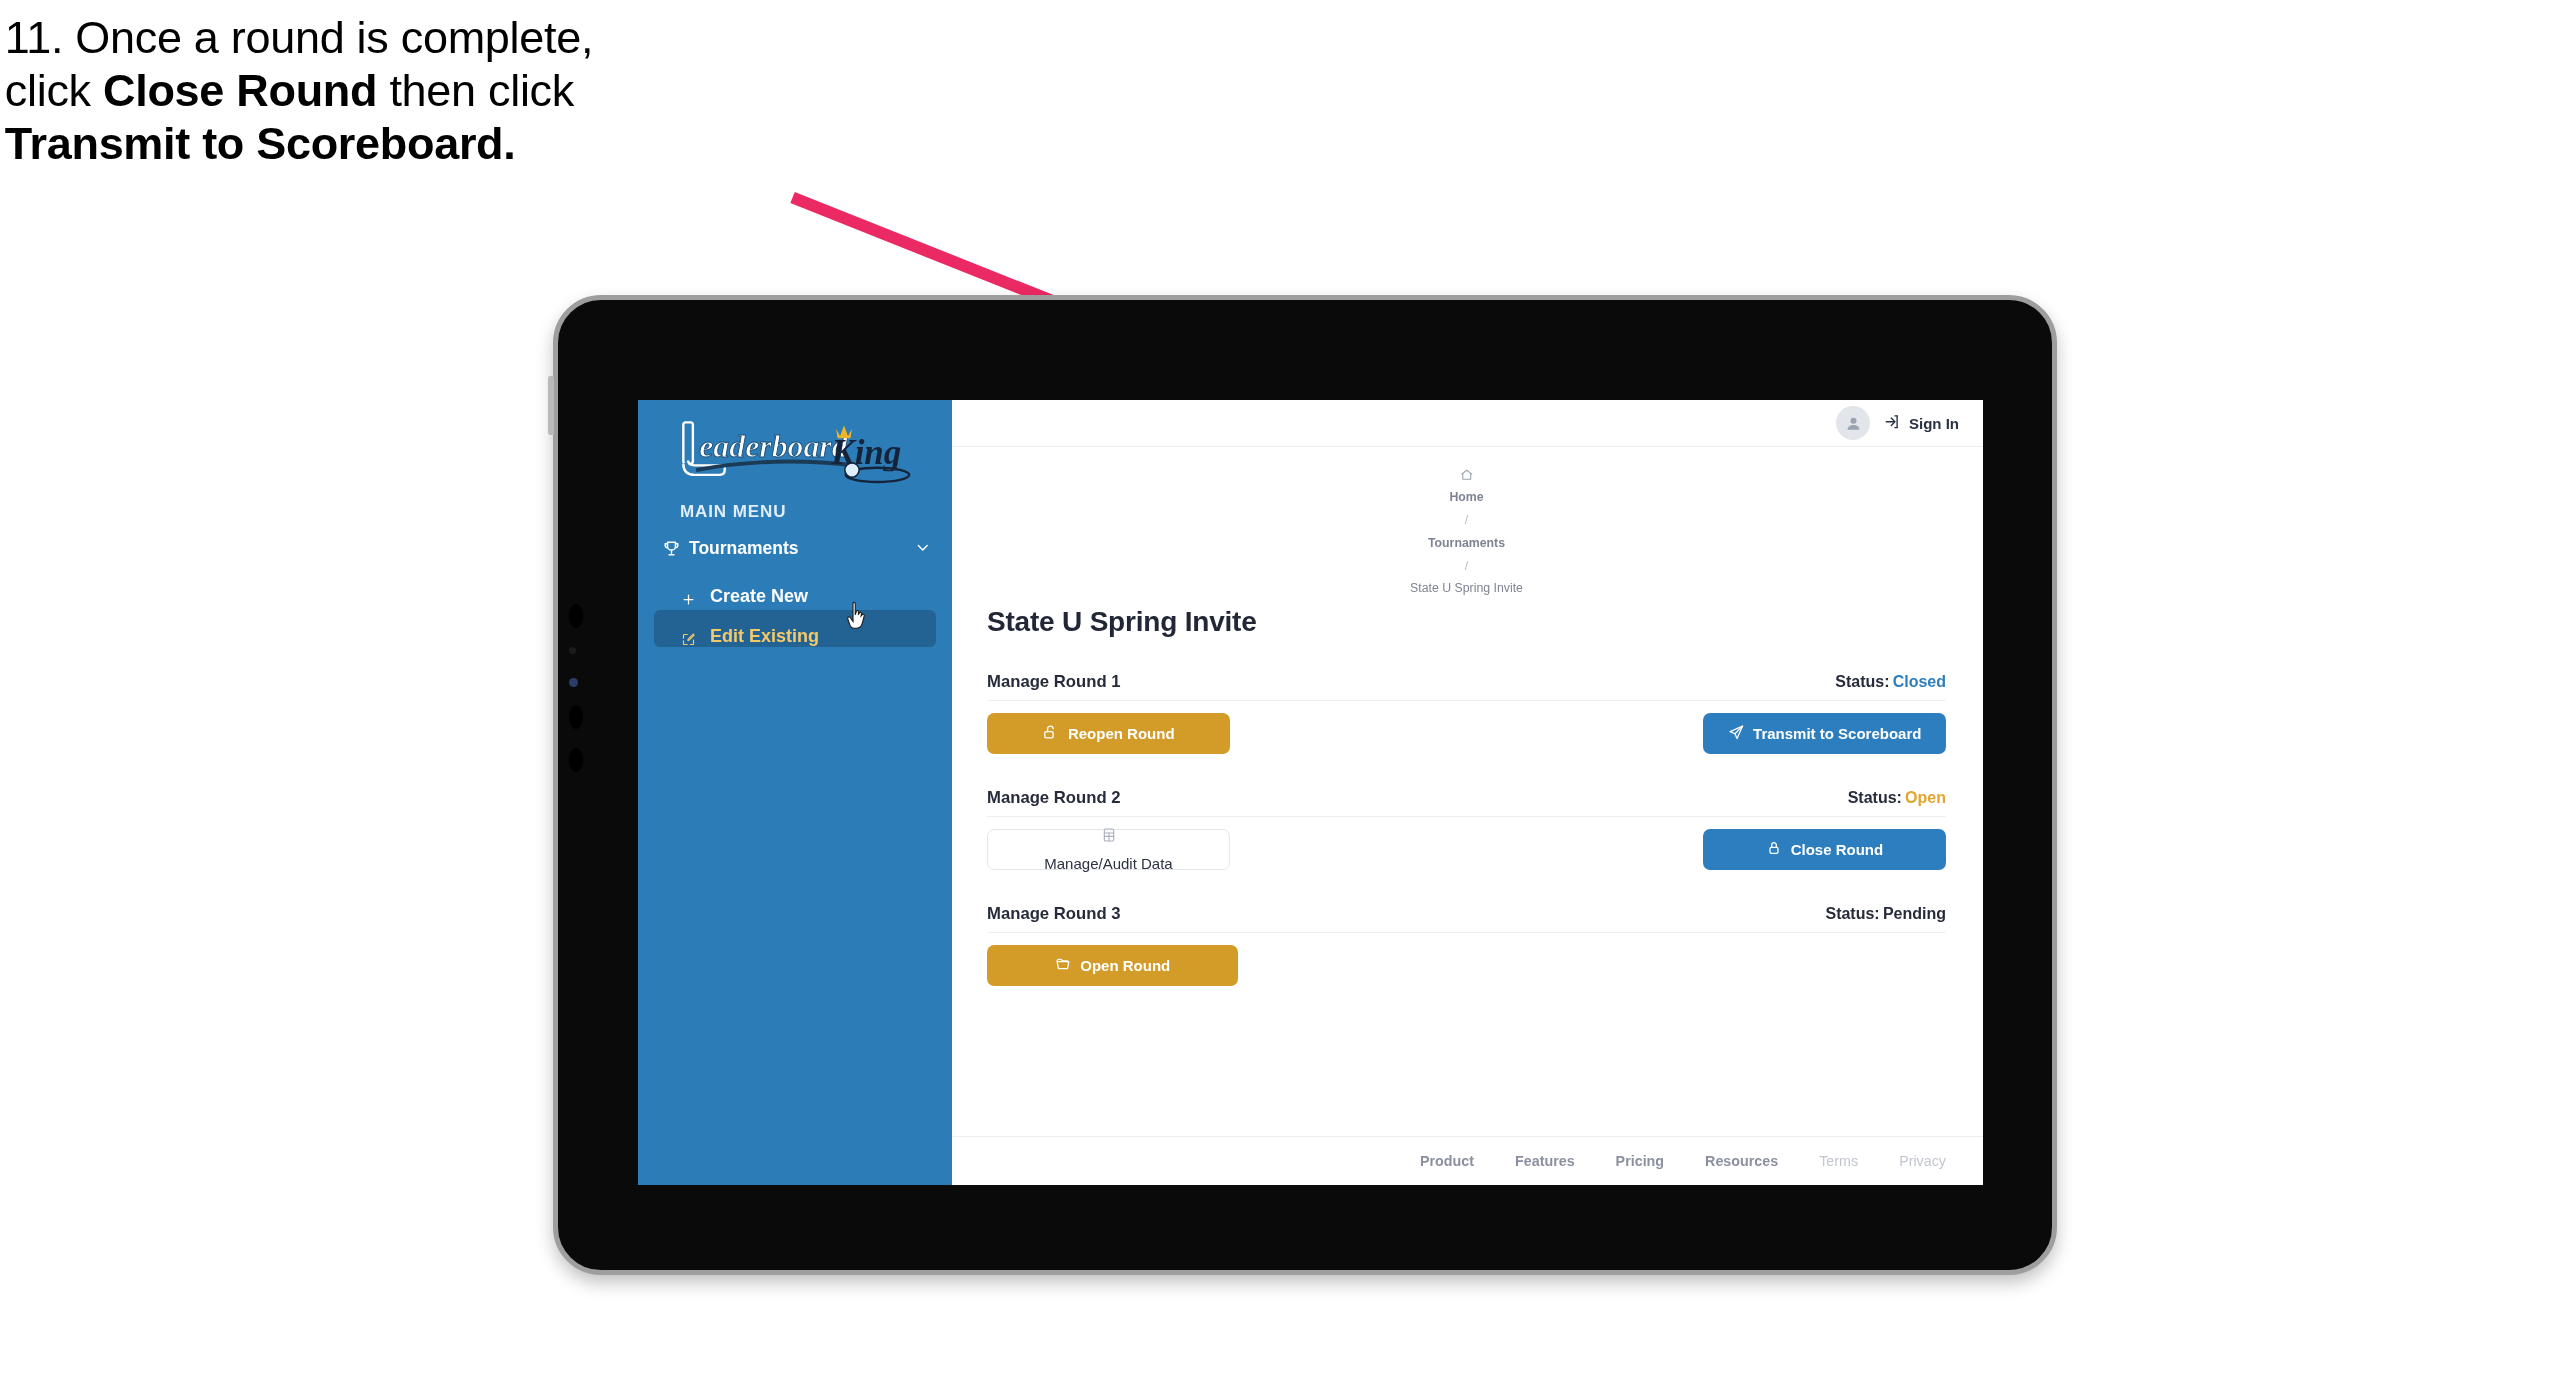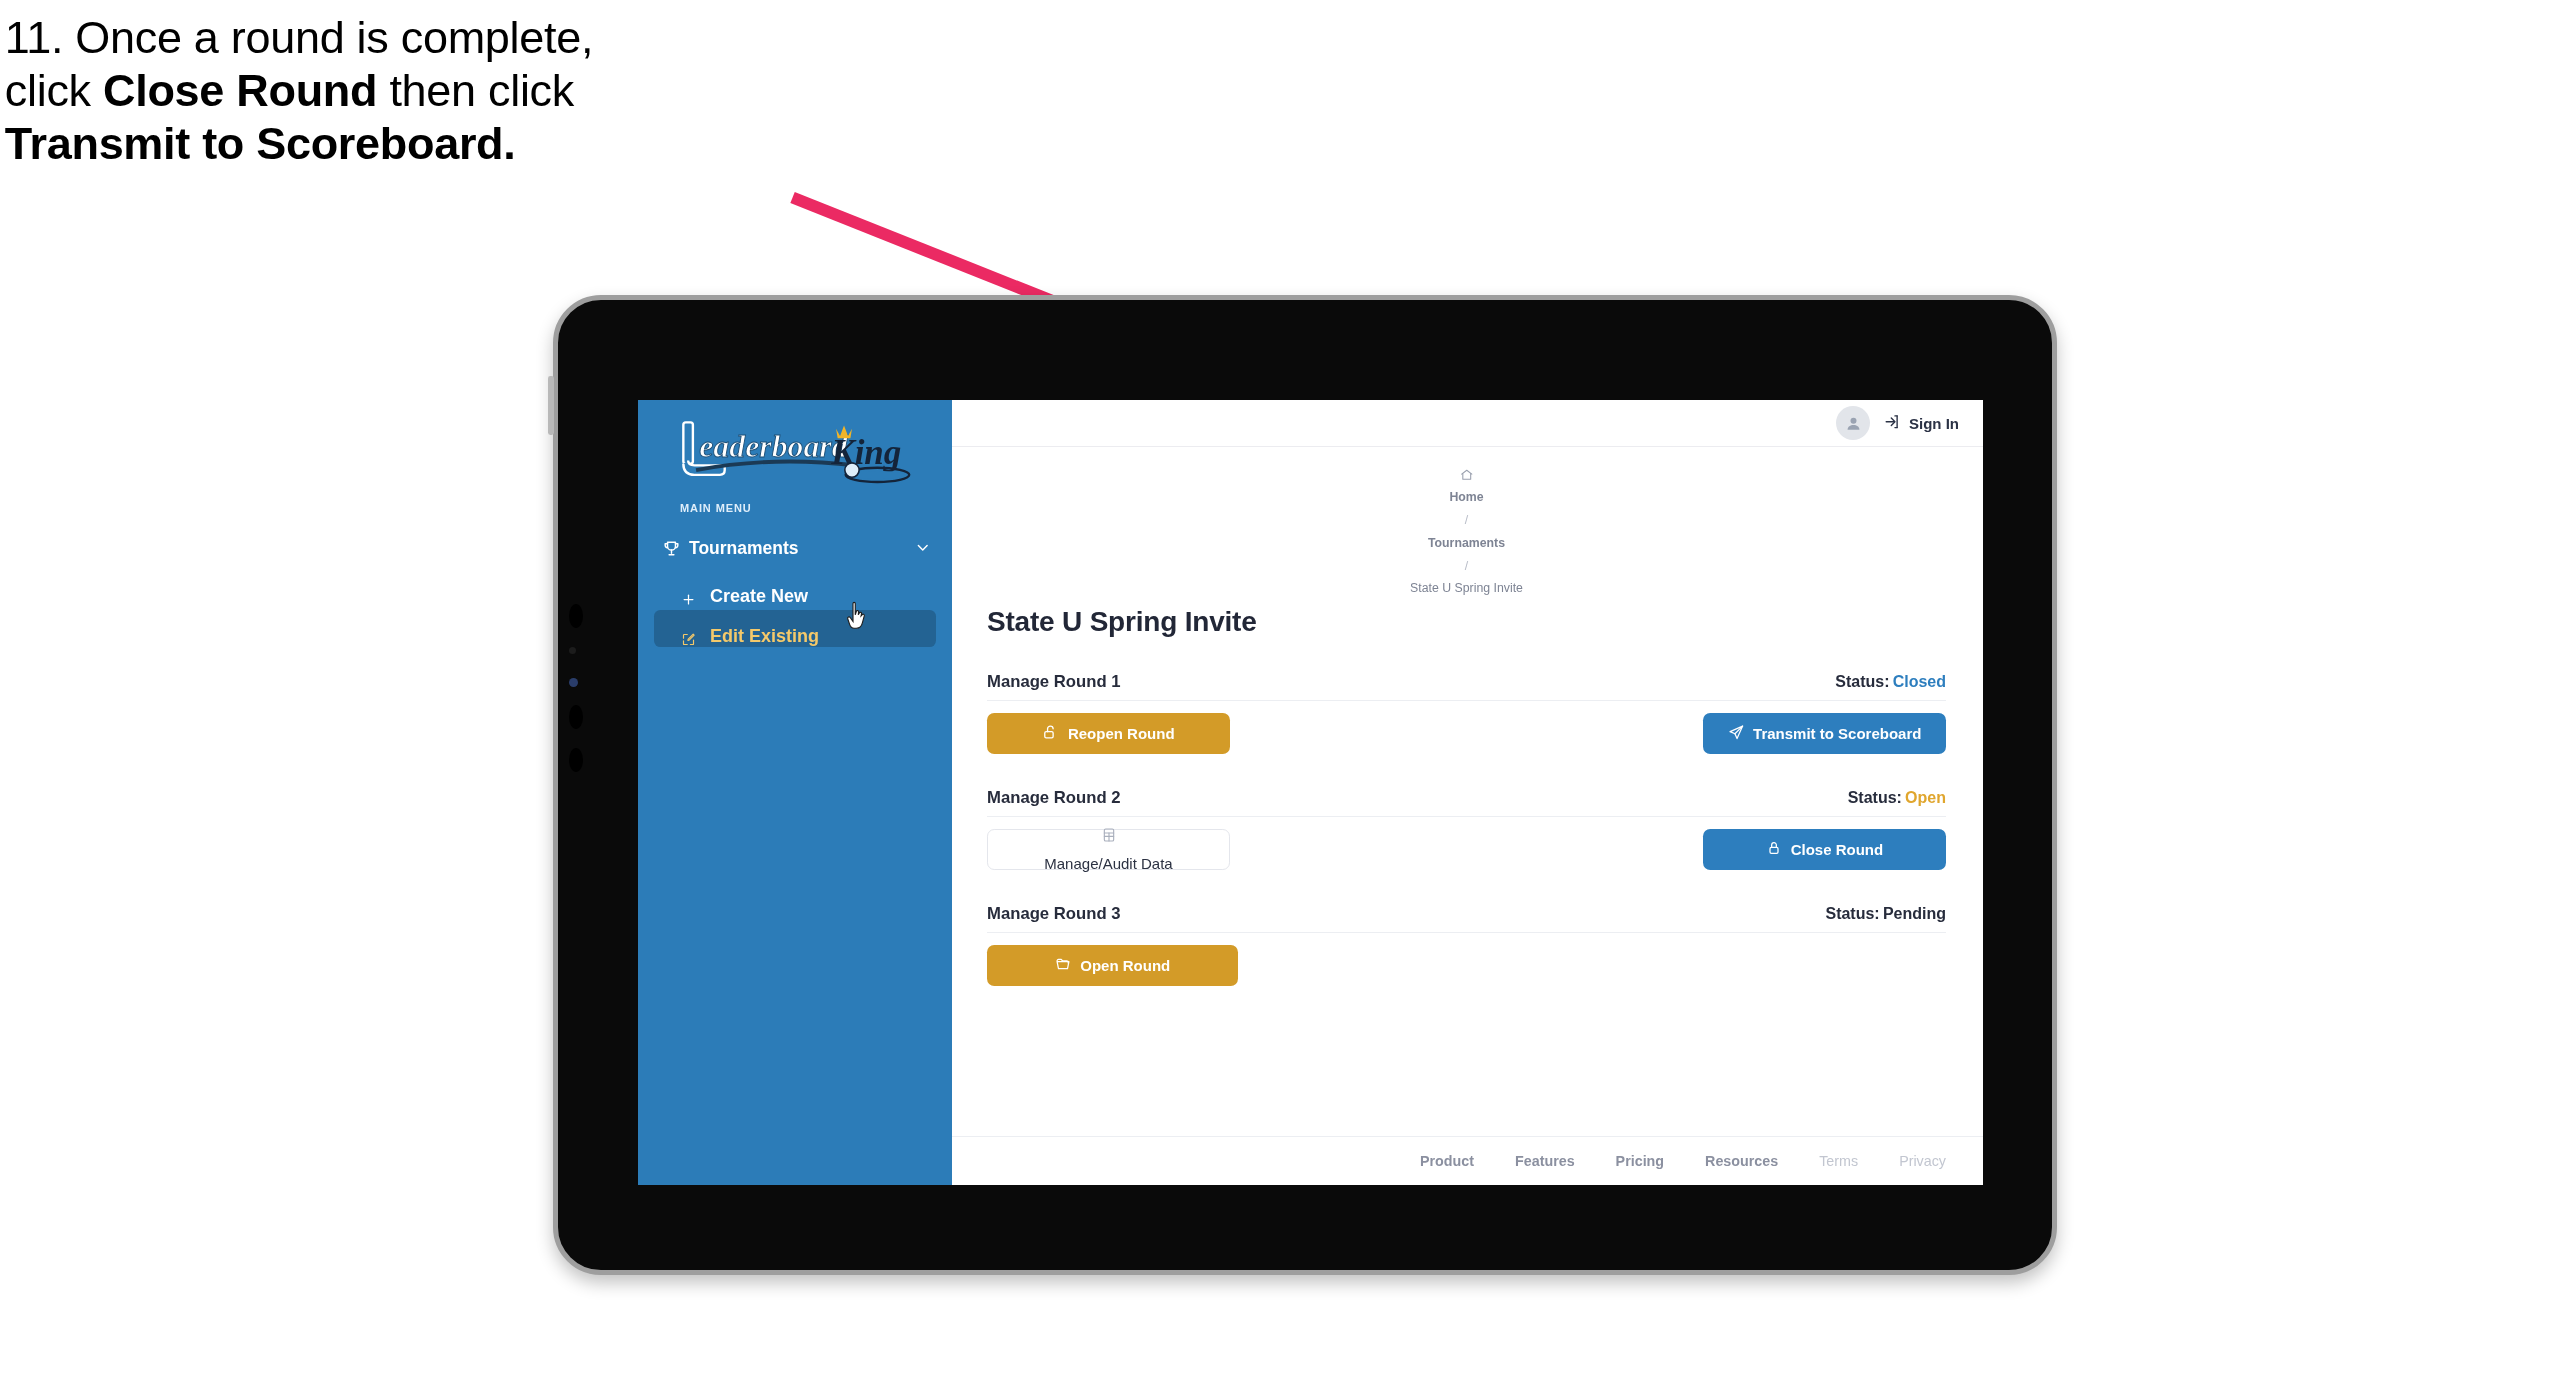--- a/index.html
+++ b/index.html
@@ -64,21 +64,21 @@
     color: #fff;
     position: relative;
   }
   .logo-wrap {
     position: absolute; left: 0; top: 14.3px; width: 314px; height: 73px;
     display: flex; align-items: center; justify-content: center;
   }
   .logo-svg { width: 247px; height: 70px; }
   .menu-label {
     position: absolute; left: 29px; top: 102px;
-    font-size: 11px; font-weight: bold; letter-spacing: 0.9px;
+    font-size: 17px; font-weight: bold; letter-spacing: 0.9px;
     color: #dfeefa;
     padding-left: 13px;
   }
   .nav { position: absolute; left: 0; top: 129px; width: 314px; }
   .nav-row {
     display: flex; align-items: center;
     height: 38px; padding: 0 21px 0 24px;
     font-size: 17.5px; font-weight: bold; color: #ffffff;
     cursor: pointer;
   }

